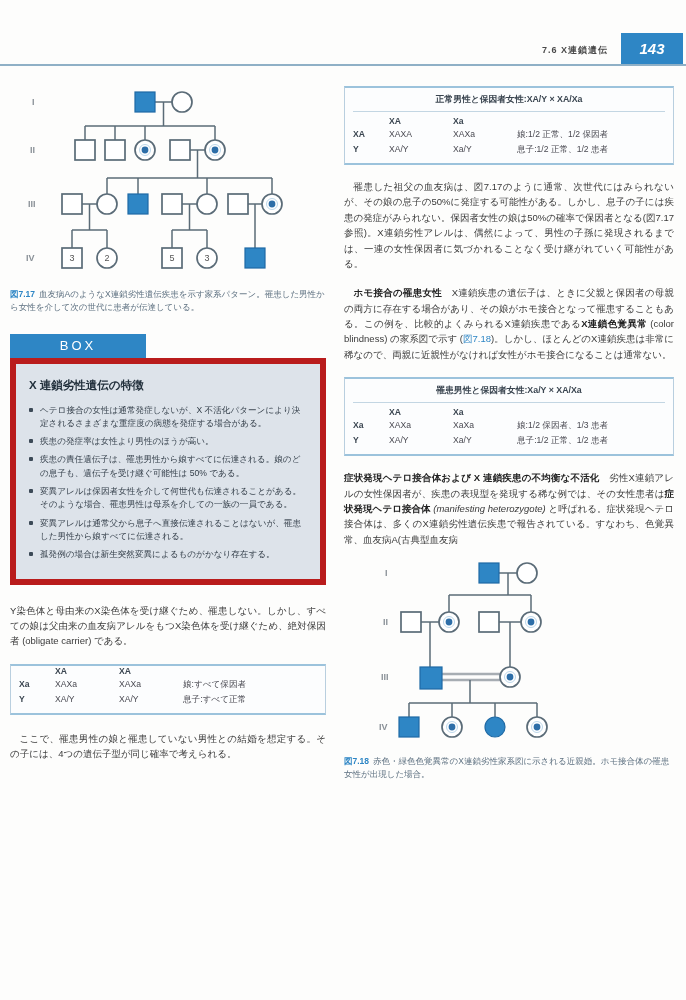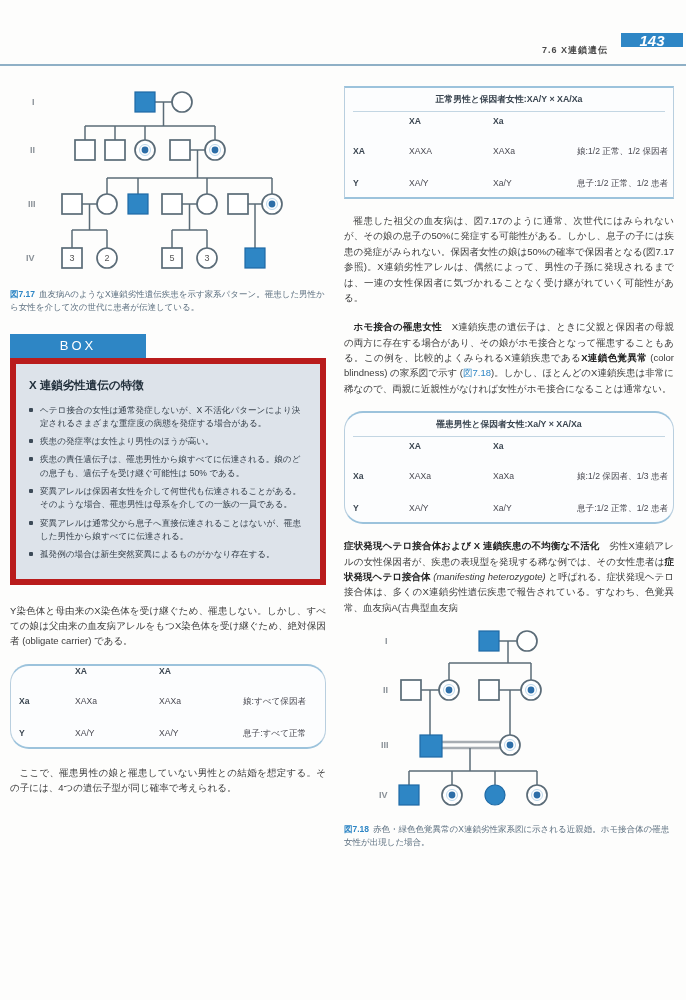--- a/index.html
+++ b/index.html
@@ -9,21 +9,21 @@
     position:relative; width:686px; height:1000px; margin:0 auto;
     background:#fdfdfc; color:#333; overflow:hidden;
   }
   
   .header-rule { position:absolute; top:64px; left:0; width:686px; height:2px; background:#8fb0c6; }
   .header-section {
     position:absolute; top:44px; right:78px; font-size:9px; font-weight:bold;
     color:#4a4a4a; letter-spacing:1px;
   }
   .page-badge {
-    position:absolute; top:33px; right:3px; width:62px; height:14px;
+    position:absolute; top:33px; right:3px; width:62px; height:31px;
     background:#2e86c5; color:#fff; display:flex; align-items:center; justify-content:center;
     font-size:15px; font-style:italic; font-weight:bold;
   }
   
   .cols { position:absolute; top:86px; left:10px; right:12px; display:flex; gap:18px; }
   .col-left  { width:316px; flex:none; }
   .col-right { flex:1; min-width:0; }
   
   svg.pedigree { display:block; }
   .ped-line   { stroke:#5a6b77; stroke-width:1.5; fill:none; }
@@ -70,26 +70,26 @@
   .ptable {
     border:1px solid #b9cfdf; border-top:2px solid #9cc3dc; border-bottom:2px solid #9cc3dc;
     background:#fcfdfe; padding:0 8px 7px 8px;
   }
   .pt-title {
     text-align:center; font-size:8.8px; font-weight:bold; color:#3a4550;
     padding:6px 0 5px 0; border-bottom:1px solid #c3d6e3; margin-bottom:4px;
   }
   .pt-grid {
     display:grid; grid-template-columns:36px 64px 64px 1fr; row-gap:3px;
-    font-size:8.6px; color:#4a4a52;gap:20px;
+    font-size:8.6px; color:#4a4a52;
   }
   .pt-grid .h { font-weight:bold; color:#3a4550; }
   .pt-grid .lab { font-weight:bold; color:#3a4550; }
   .pt-note { color:#4a4a52; white-space:nowrap; }
-  .mt-table { margin-top:15px;border-radius:19px; }
+  .mt-table { margin-top:15px; }
 </style>
 </head>
 <body>
 
 <div class="page">
 
   <div class="header-rule"></div>
   <div class="header-section">7.6  X連鎖遺伝</div>
   <div class="page-badge">143</div>
 

